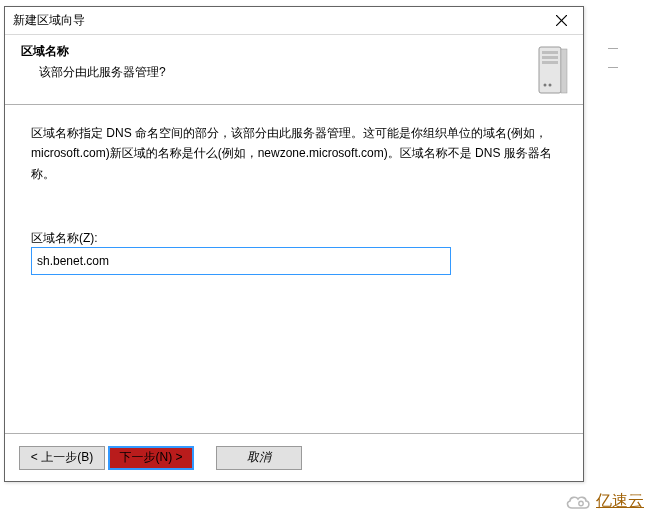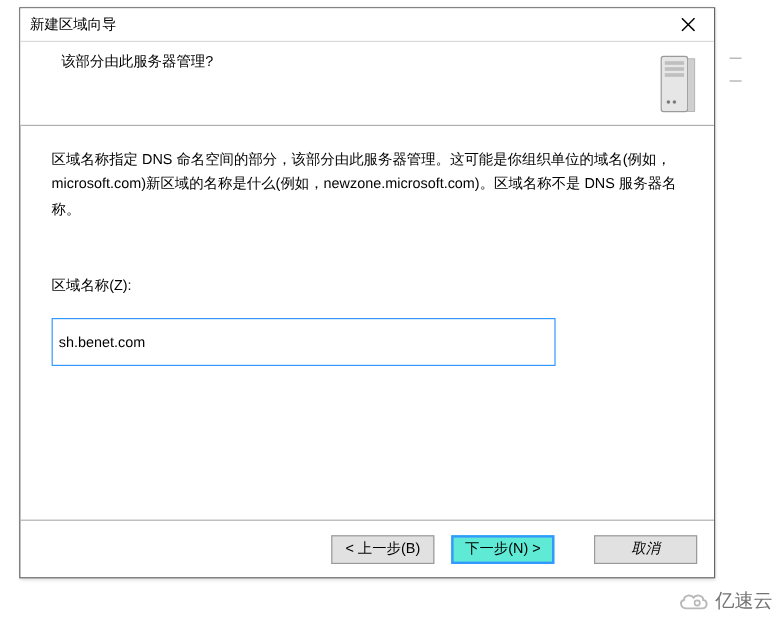--- a/index.html
+++ b/index.html
@@ -19,21 +19,21 @@
     top: 48px;
     right: 34px;
     width: 10px;
     height: 20px;
     border-top: 1px solid #aaa;
     border-bottom: 1px solid #aaa;
   }
   .wizard {
     position: absolute;
     top: 6px;
-    left: 16px;
+    left: 4px;
     width: 580px;
     height: 476px;
     background: #ffffff;
     border: 1px solid #646464;
     box-shadow: 1px 1px 3px rgba(0,0,0,0.15);
     display: flex;
     flex-direction: column;
   }
   .titlebar {
     height: 28px;
@@ -88,68 +88,68 @@
     padding: 18px 26px 10px 26px;
     color: #000;
   }
   .desc {
     line-height: 1.7;
     font-size: 12px;
     margin-bottom: 46px;
   }
   .field-label {
     font-size: 12px;
-    margin-bottom: 18px;
+    margin-bottom: 0;
   }
   .zone-input {
     width: 420px;
-    height: 40px;
+    height: 28px;
     border: 1px solid #3399ff;
     outline: none;
     padding: 2px 5px;
     font-family: inherit;
     font-size: 12px;
     color: #000;
   }
   .footer {
     height: 48px;
     border-top: 1px solid #b0b0b0;
     display: flex;
     align-items: center;
-    justify-content: flex-end;
     padding: 0 14px;
-    gap: 15px;
+    gap: 4px;
   }
   .btn {
     height: 24px;
     min-width: 86px;
     border: 1px solid #9a9a9a;
     background: #e1e1e1;
     font-family: inherit;
     font-size: 12px;
     color: #000;
     cursor: pointer;
     padding: 0 8px;
   }
   .btn + .btn { margin-left: -1px; }
   .btn-default {
     border: 2px solid #3399ff;
-    background: #5eead4;
+    background: #b91c1c;
   }
   .btn-cancel { margin-left: 18px !important; font-style: italic; }
   .watermark {
     position: absolute;
     right: 8px;
     bottom: 6px;
-    color: #737373;
+    color: #a16207;
     font-size: 16px;
     display: flex;
-    align-items: center;
+    align-items: flex-end;
     gap: 4px;
     pointer-events: none;
+    text-decoration: underline;
   }
   .watermark svg { width: 28px; height: 18px; }
 </style>
 </head>
 <body>
 
 <div class="rail-right"></div>
 
 <div class="wizard">
 
@@ -158,20 +158,21 @@
     <div class="close-btn">
       <svg viewBox="0 0 10 10">
         <line x1="0" y1="0" x2="10" y2="10" stroke="#000" stroke-width="1.1"></line>
         <line x1="10" y1="0" x2="0" y2="10" stroke="#000" stroke-width="1.1"></line>
       </svg>
     </div>
   </div>
 
   <div class="banner">
     <div class="banner-text">
+      <div class="banner-heading">区域名称</div>
       <div class="banner-sub">该部分由此服务器管理?</div>
     </div>
     <svg class="banner-icon" viewBox="0 0 40 54">
       <rect x="6" y="4" width="22" height="46" rx="2" fill="#e6e6e6" stroke="#9a9a9a" stroke-width="1"></rect>
       <rect x="28" y="6" width="6" height="44" fill="#cfcfcf" stroke="#9a9a9a" stroke-width="0.5"></rect>
       <rect x="9" y="8" width="16" height="3" fill="#bfbfbf"></rect>
       <rect x="9" y="13" width="16" height="3" fill="#bfbfbf"></rect>
       <rect x="9" y="18" width="16" height="3" fill="#bfbfbf"></rect>
       <circle cx="12" cy="42" r="1.5" fill="#7a7a7a"></circle>
       <circle cx="17" cy="42" r="1.5" fill="#7a7a7a"></circle>

